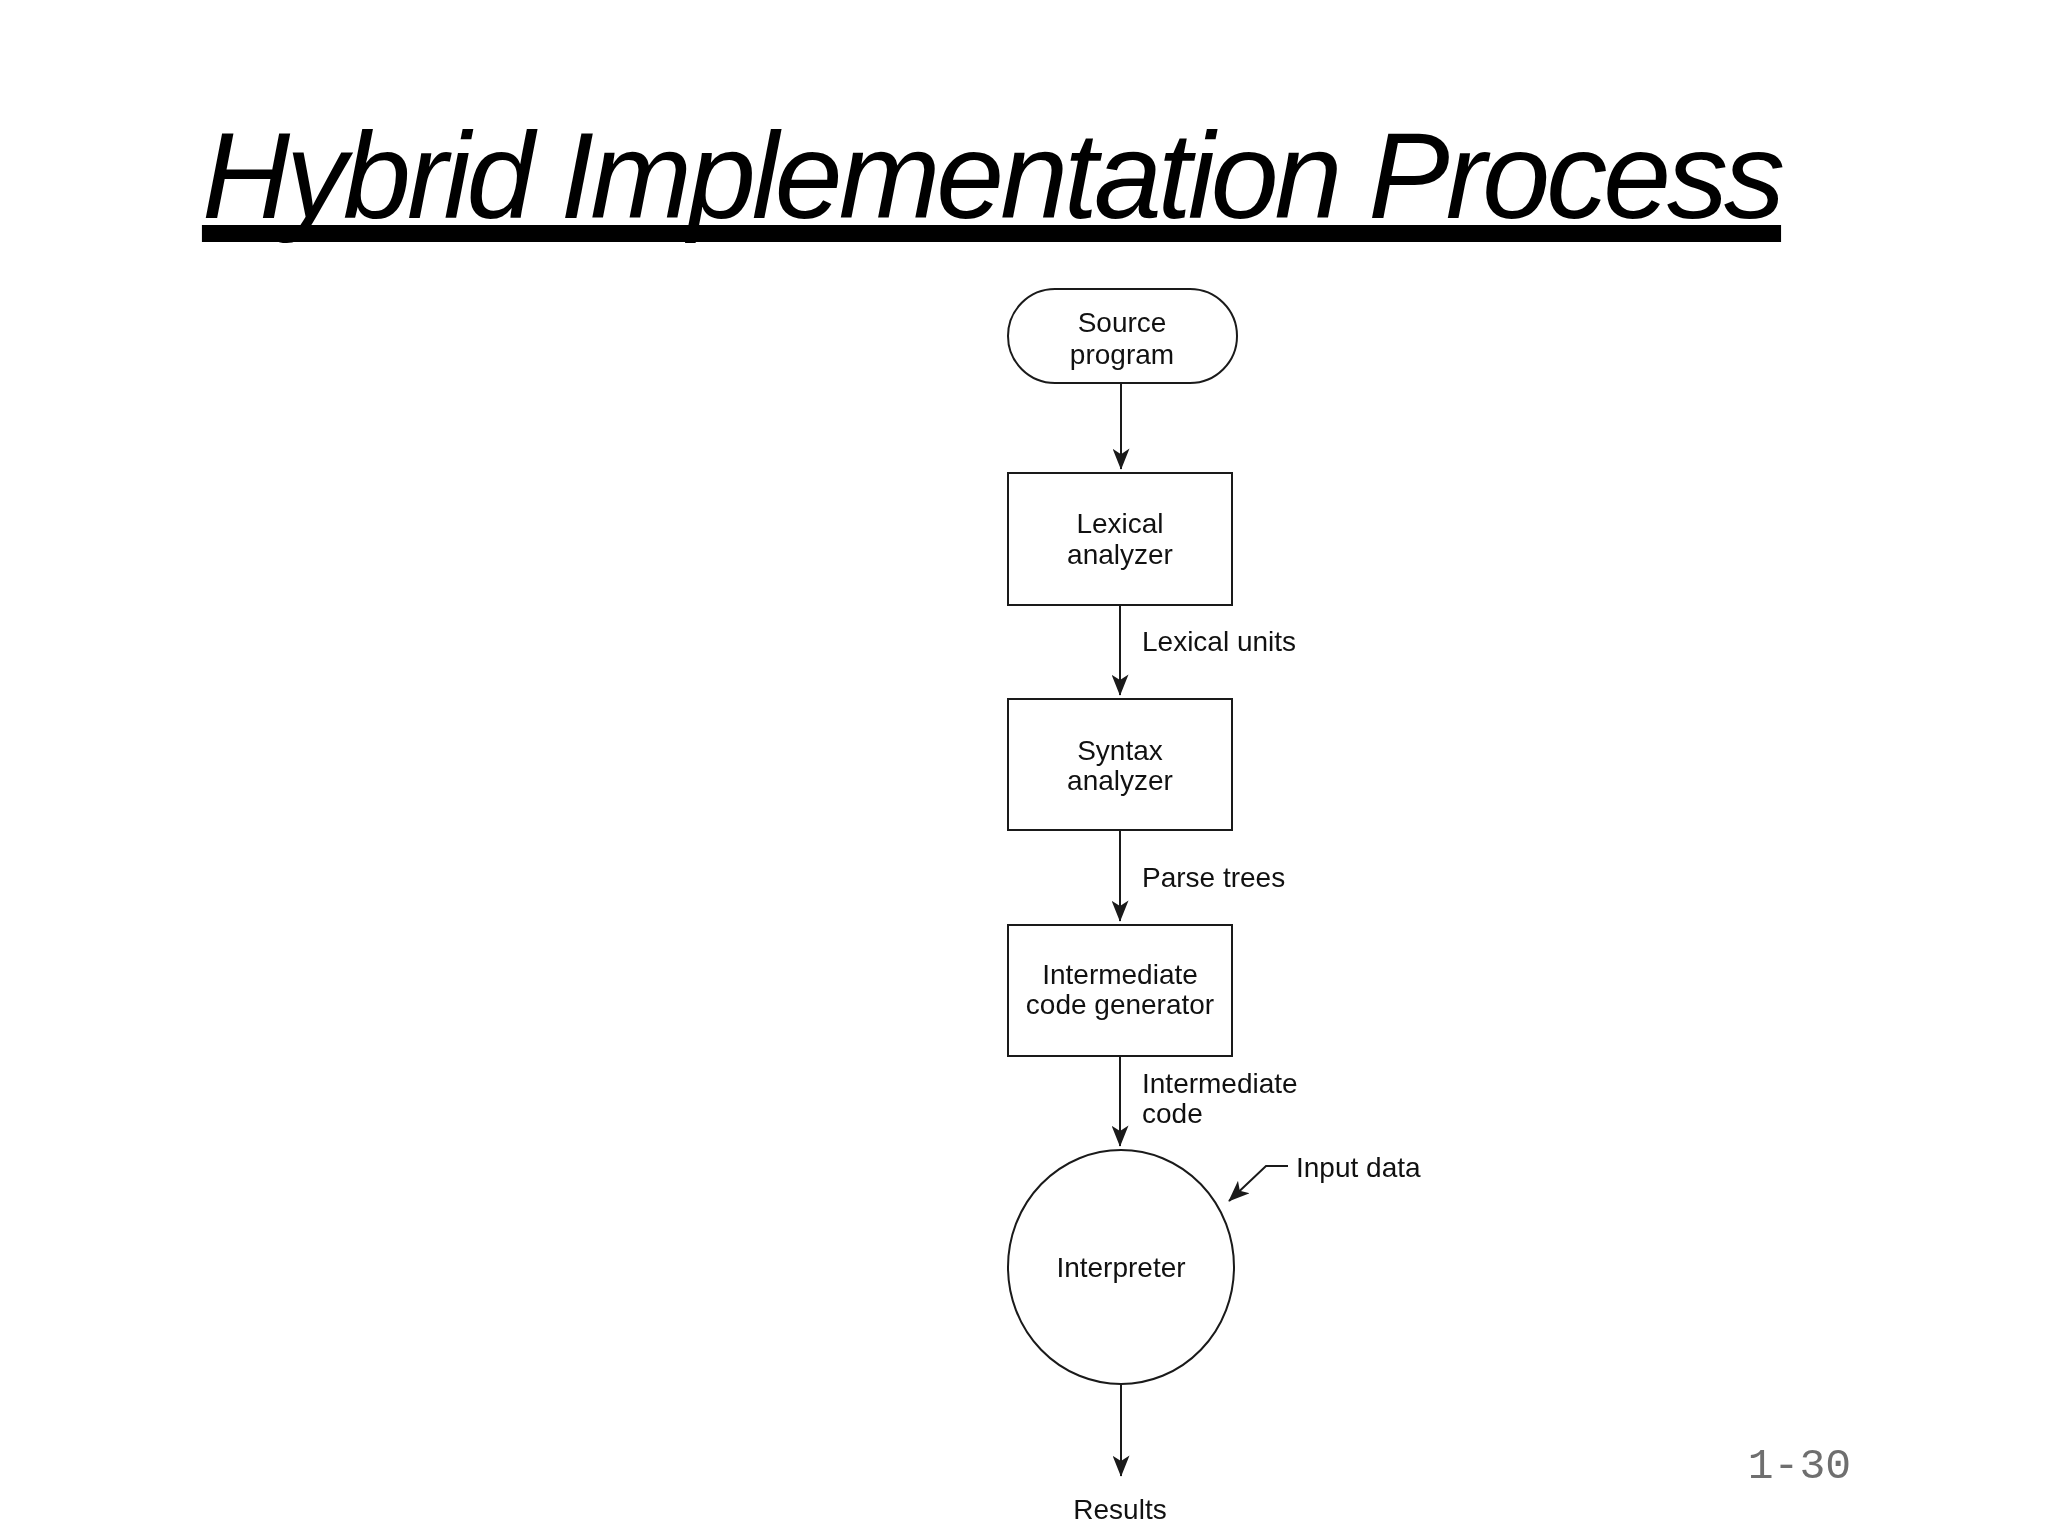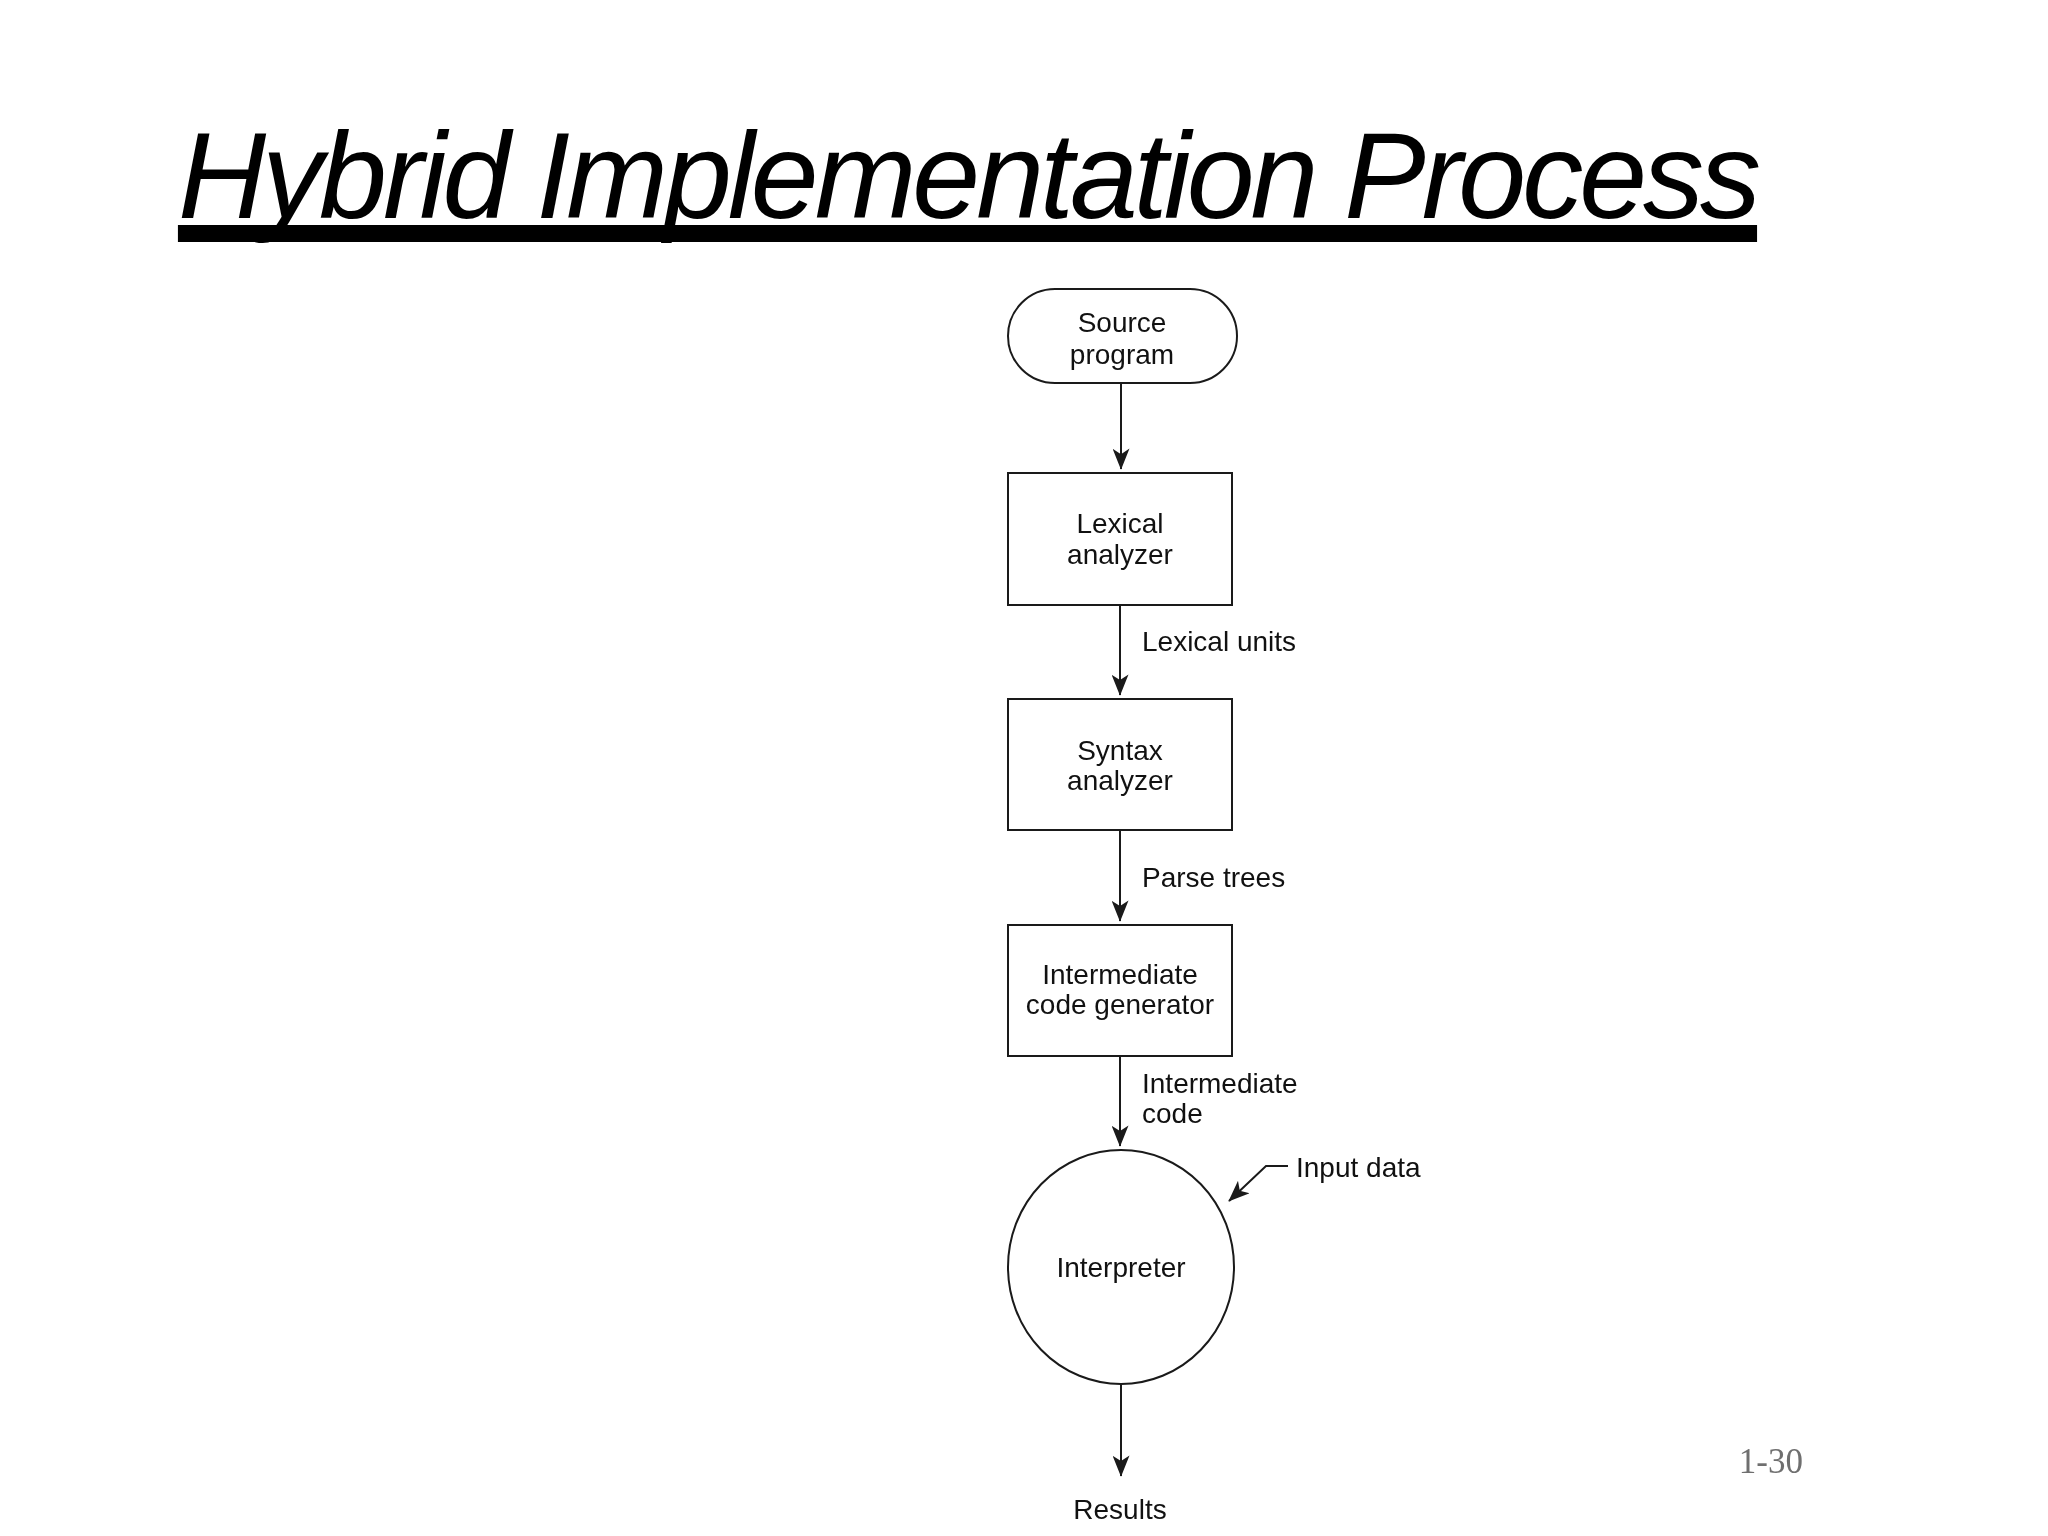--- a/index.html
+++ b/index.html
@@ -7,20 +7,21 @@
     padding: 0;
     background: #ffffff;
   }
   .slide {
     position: relative;
     width: 1935px;
     height: 1536px;
     background: #ffffff;
     overflow: hidden;
     font-family: "Liberation Sans", sans-serif;
+    padding-left: 48px;
   }
   .title {
     position: absolute;
     top: 112px;
     left: 0;
     width: 100%;
     margin: 0;
     text-align: center;
     font-family: "Liberation Sans", sans-serif;
     font-style: italic;
@@ -65,22 +66,22 @@
   .edge-label-centered {
     font-family: "Liberation Sans", sans-serif;
     font-size: 28px;
     fill: #111111;
     text-anchor: middle;
   }
   .page-number {
     position: absolute;
     right: 132px;
     top: 1442px;
-    font-family: Liberation Serif, serif;
-    font-size: 35px;
+    font-family: Liberation Mono, monospace;
+    font-size: 43px;
     color: #6f6f6f;
   }
 </style>
 </head>
 <body>
 
 <div class="slide">
 
   <h1 class="title">Hybrid Implementation Process</h1>
 

